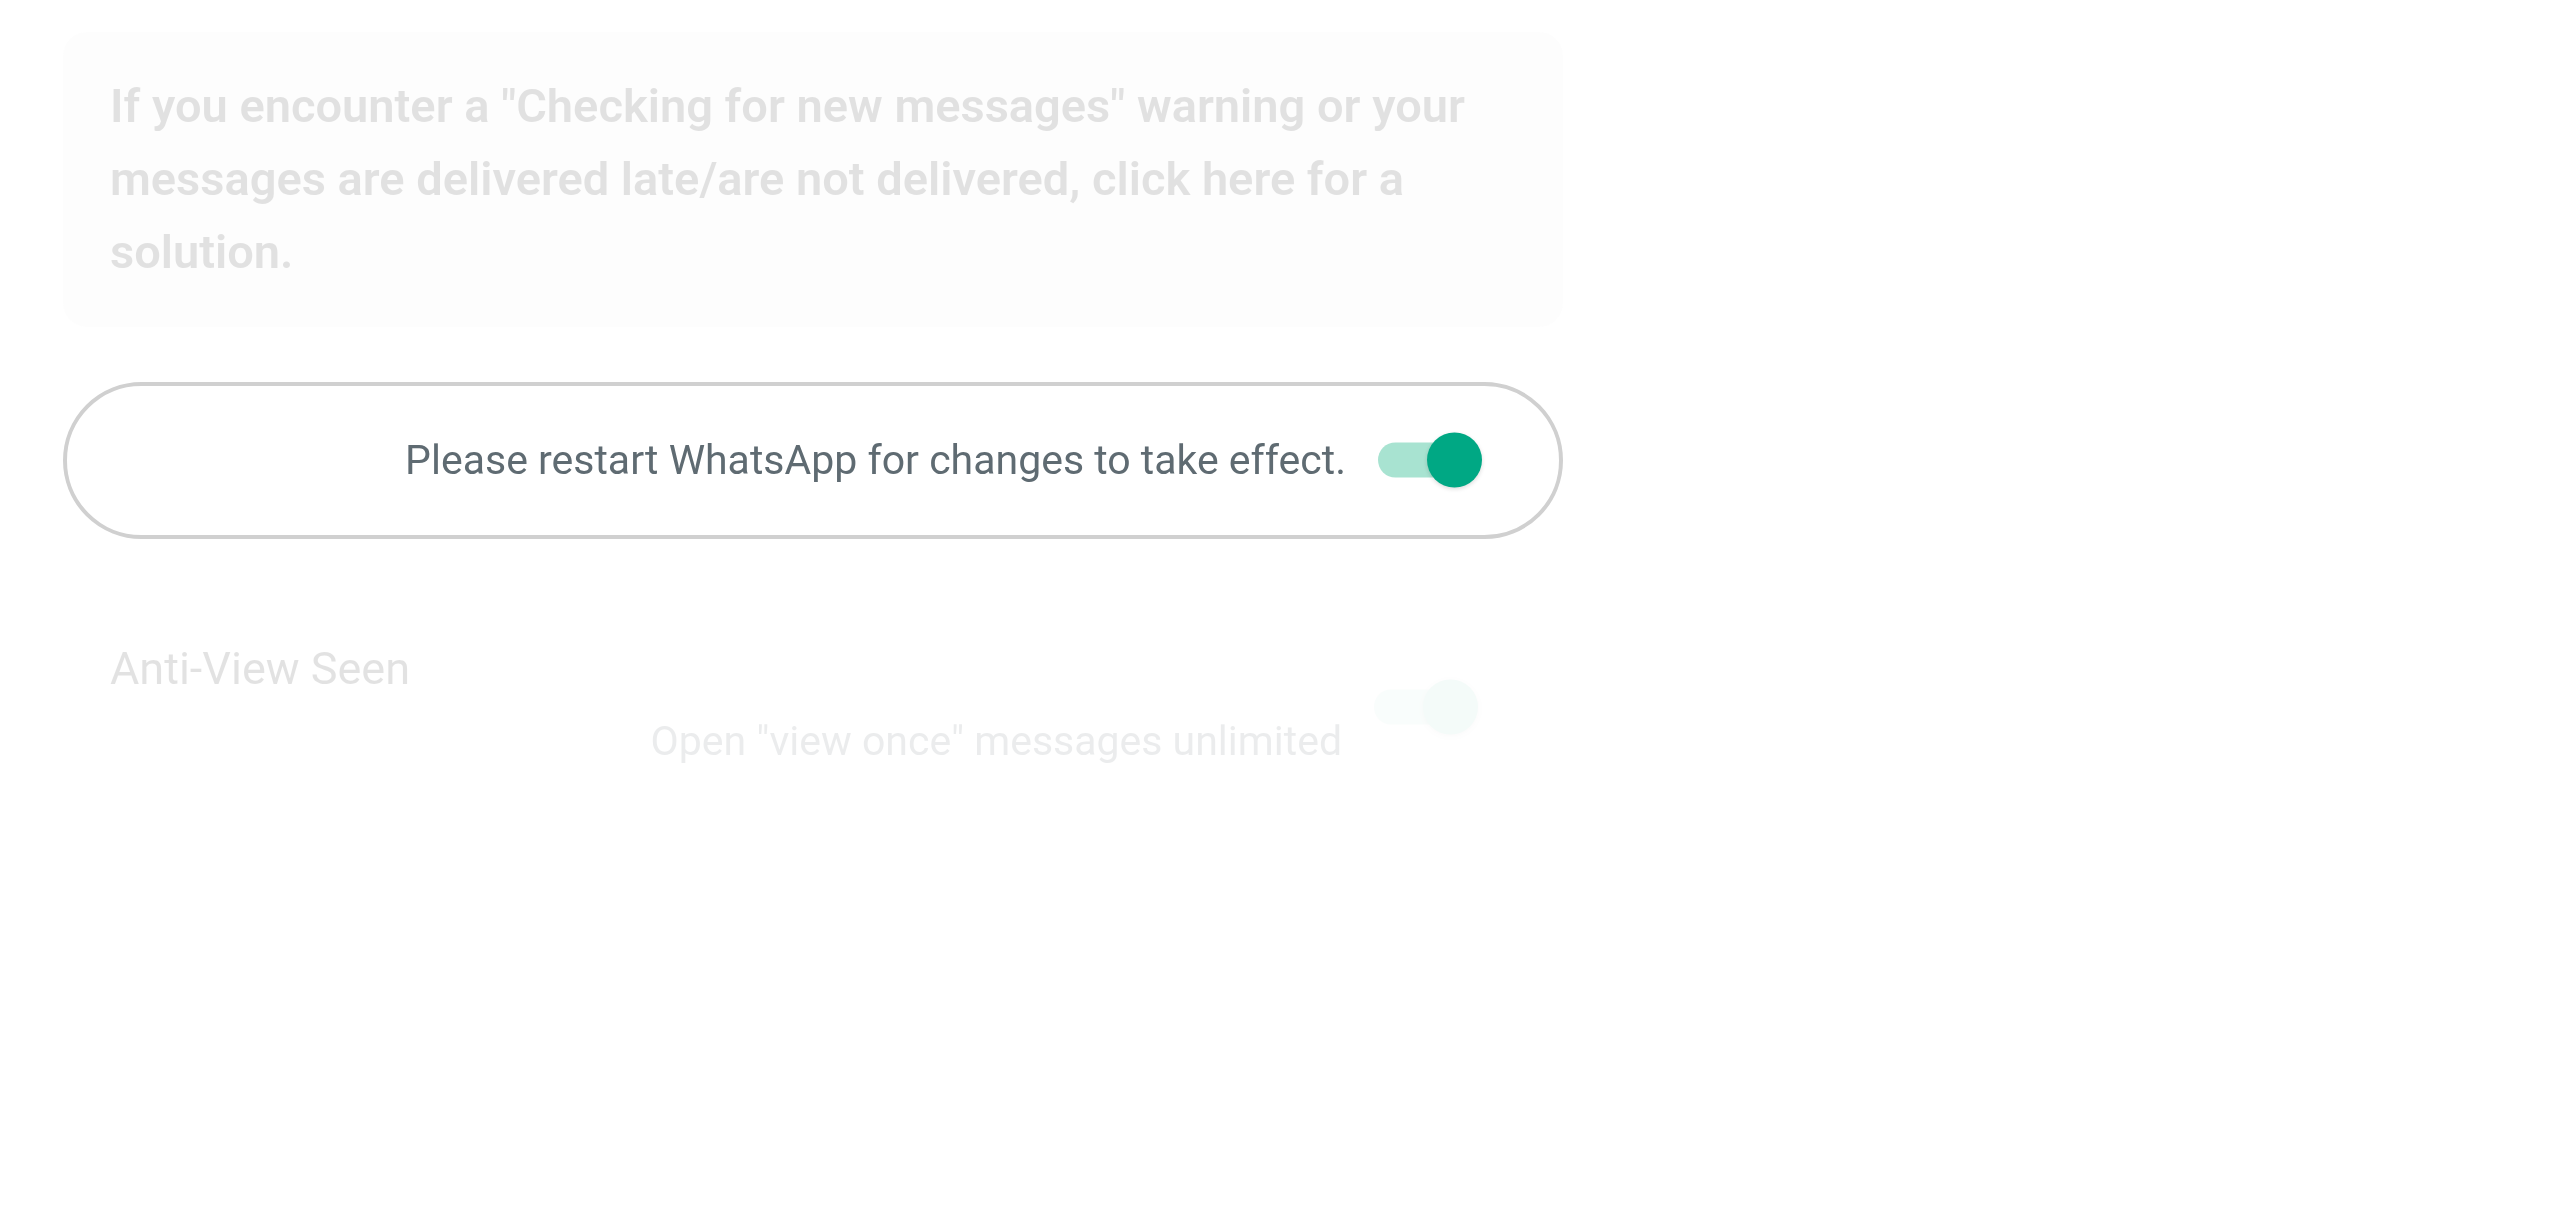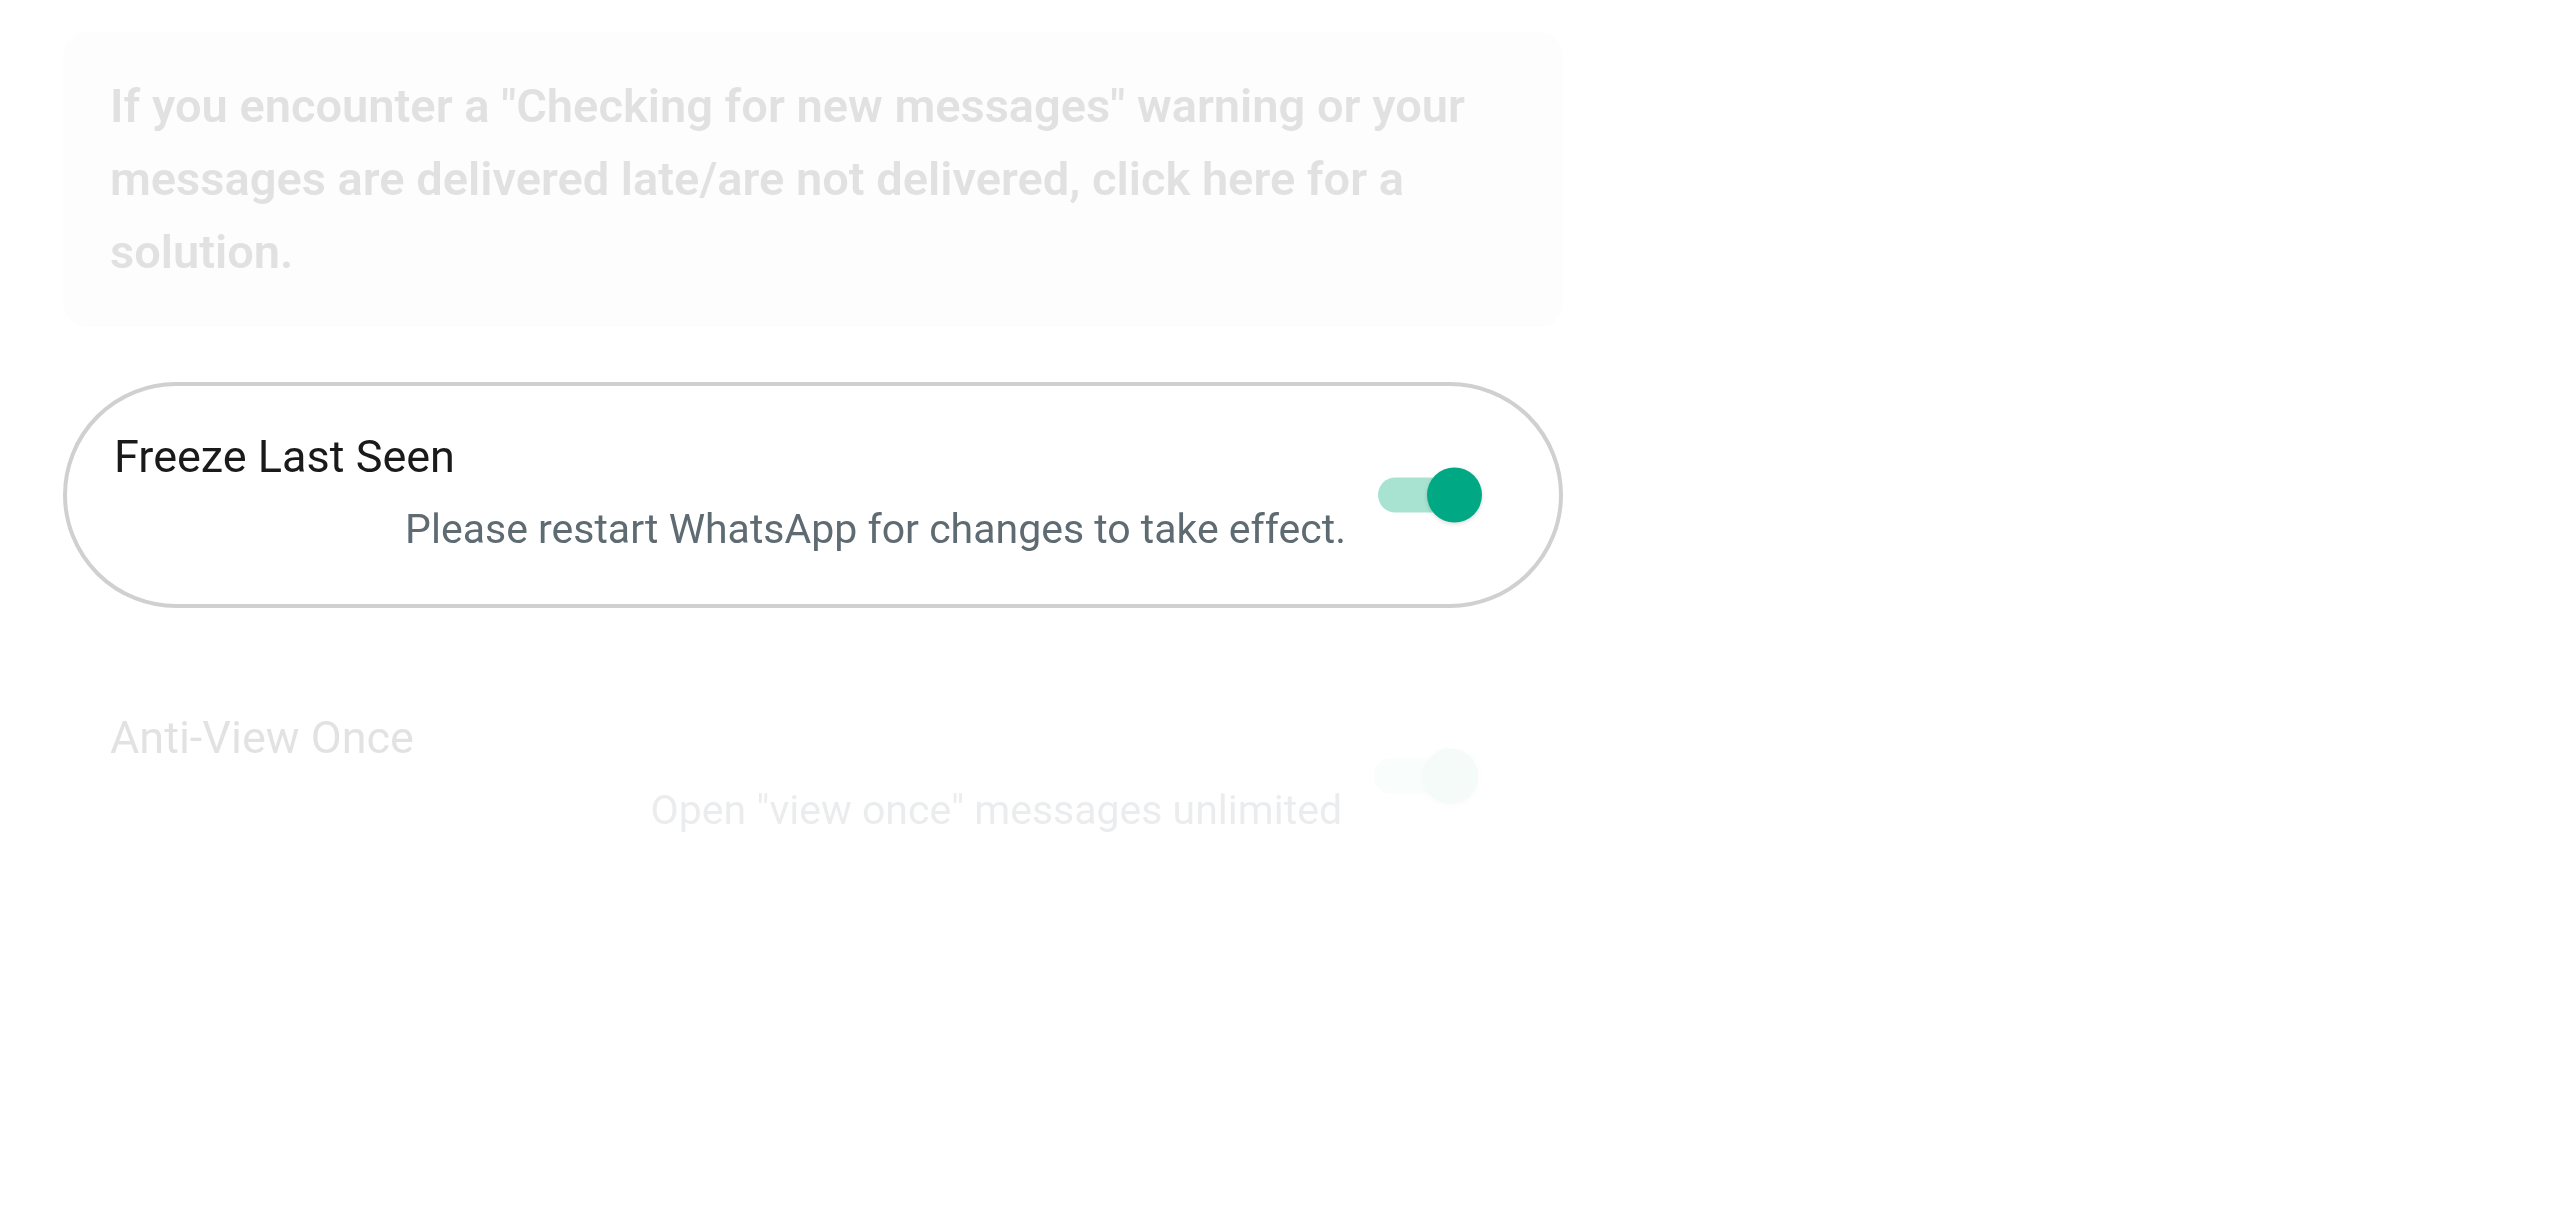--- a/index.html
+++ b/index.html
@@ -116,32 +116,31 @@
 <body>
 
 <div class="container">
 
   <div class="info-banner">
     <div class="info-banner-text">If you encounter a "Checking for new messages" warning or your messages are delivered late/are not delivered, click here for a solution.</div>
   </div>
 
   <div class="setting-card">
     <div class="setting-text">
-      <div class="setting-title">Freeze Last Seen</div>
       <div class="setting-subtitle">Please restart WhatsApp for changes to take effect.</div>
     </div>
     <div class="toggle">
       <div class="toggle-track"></div>
       <div class="toggle-knob"></div>
     </div>
   </div>
 
   <div class="setting-card faded">
     <div class="setting-text">
-      <div class="setting-title">Anti-View Once</div>
+      <div class="setting-title">Anti-View Seen</div>
       <div class="setting-subtitle">Open "view once" messages unlimited</div>
     </div>
     <div class="toggle">
       <div class="toggle-track"></div>
       <div class="toggle-knob"></div>
     </div>
   </div>
 
 </div>
 

